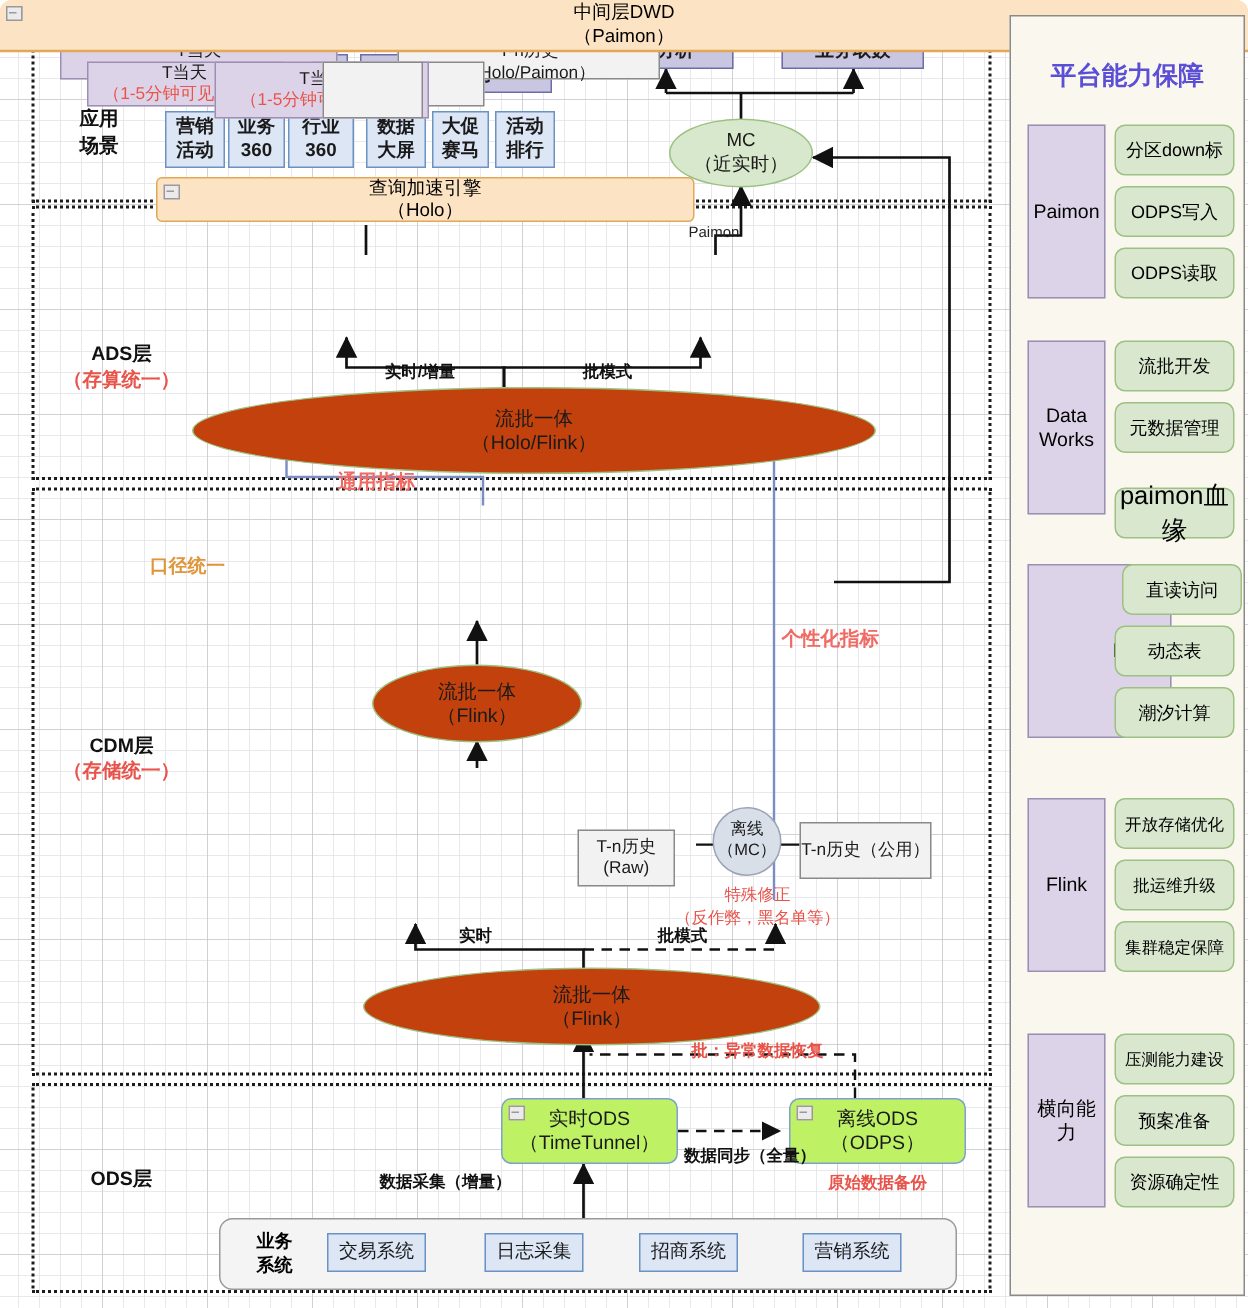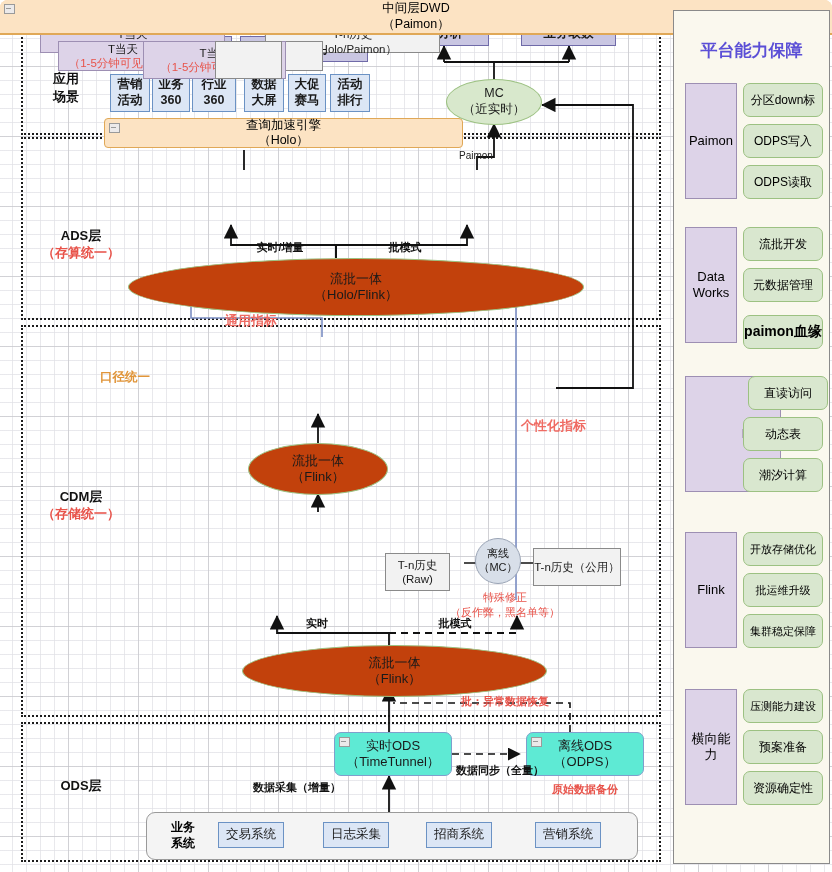--- a/index.html
+++ b/index.html
@@ -29,21 +29,21 @@
        align-items:center;justify-content:center;text-align:center;
        line-height:1.25;color:#1a1a1a;}
 
   .lane{position:absolute;box-sizing:border-box;border:2px dotted #1c1c1c;}
   .lane-label{position:absolute;font-weight:bold;text-align:center;
               color:#111;line-height:1.3;}
   .lane-sub{color:#e8534a;}
 
   .purple-hdr{background:#c9c6e2;border:1px solid #6f6aa8;font-size:13px;font-weight:bold;color:#1a1a1a;}
   .blue-sm{background:#dce6f5;border:1px solid #6b92c4;font-size:12.5px;font-weight:bold;}
-  .blue-round{background:#5eead4;border:1px solid #7f9fcc;border-radius:7px;font-size:13px;}
+  .blue-round{background:#bef264;border:1px solid #7f9fcc;border-radius:7px;font-size:13px;}
   .orange-panel{background:#ffffff;border:1px solid #e0a857;border-radius:9px;}
   .orange-hdr{position:absolute;left:0;top:0;right:0;background:#fce3c3;
               border-bottom:1px solid #e0a857;border-radius:8px 8px 0 0;
               display:flex;align-items:center;justify-content:center;
               font-size:12.5px;line-height:1.25;text-align:center;}
   .lilac{background:#ddd3e8;border:1px solid #9d8fb3;font-size:11.5px;}
   .greybox{background:#f2f2f2;border:1px solid #8a8a8a;font-size:11.5px;}
   .green-ellipse{background:#c2410c;border:1px solid #9cc182;border-radius:50%;
                  font-size:13px;}
   .green-circle{background:#d8dfe9;border:1px solid #9aa4b5;border-radius:50%;font-size:11px;}
@@ -367,21 +367,21 @@
         <span>Data</span><br>
         <span>Works</span>
       </span>
     </div>
     <div class="cap-item" style="left:69px;top:216px;width:78px;height:32px;">
       <span>流批开发</span>
     </div>
     <div class="cap-item" style="left:69px;top:257px;width:78px;height:32px;">
       <span>元数据管理</span>
     </div>
-    <div class="cap-item" style="left:69px;top:304px;width:78px;height:32px;font-size:14px;font-weight:bold;">
+    <div class="cap-item" style="left:69px;top:314px;width:78px;height:32px;font-size:17px;">
       <span>paimon血缘</span>
     </div>
 
     <div class="cap-group" style="left:11px;top:365px;width:50px;height:114px;padding-left:44px;">
       <span>Holo</span>
     </div>
     <div class="cap-item" style="left:74px;top:365px;width:78px;height:32px;">
       <span>直读访问</span>
     </div>
     <div class="cap-item" style="left:69px;top:406px;width:78px;height:32px;">

